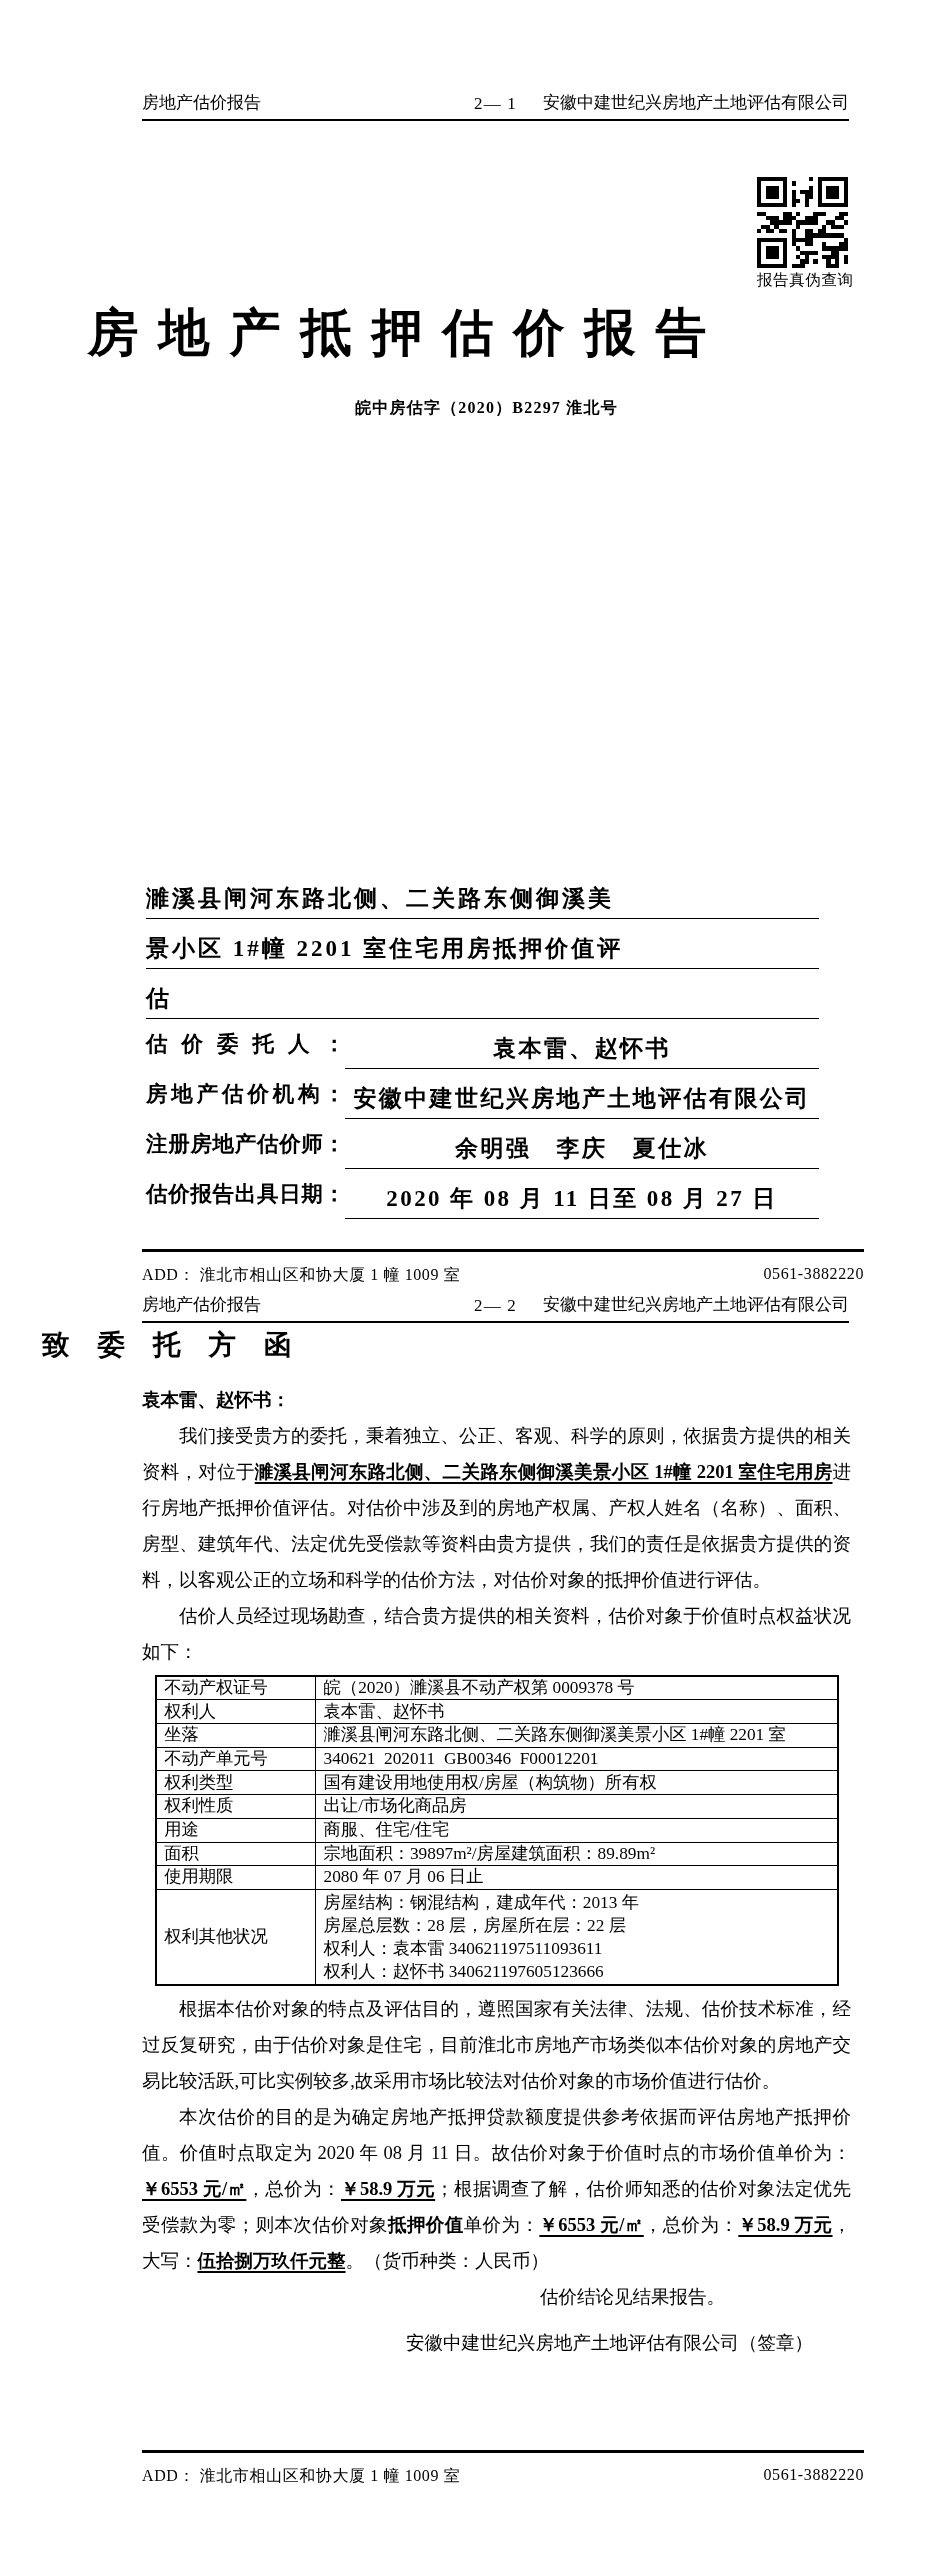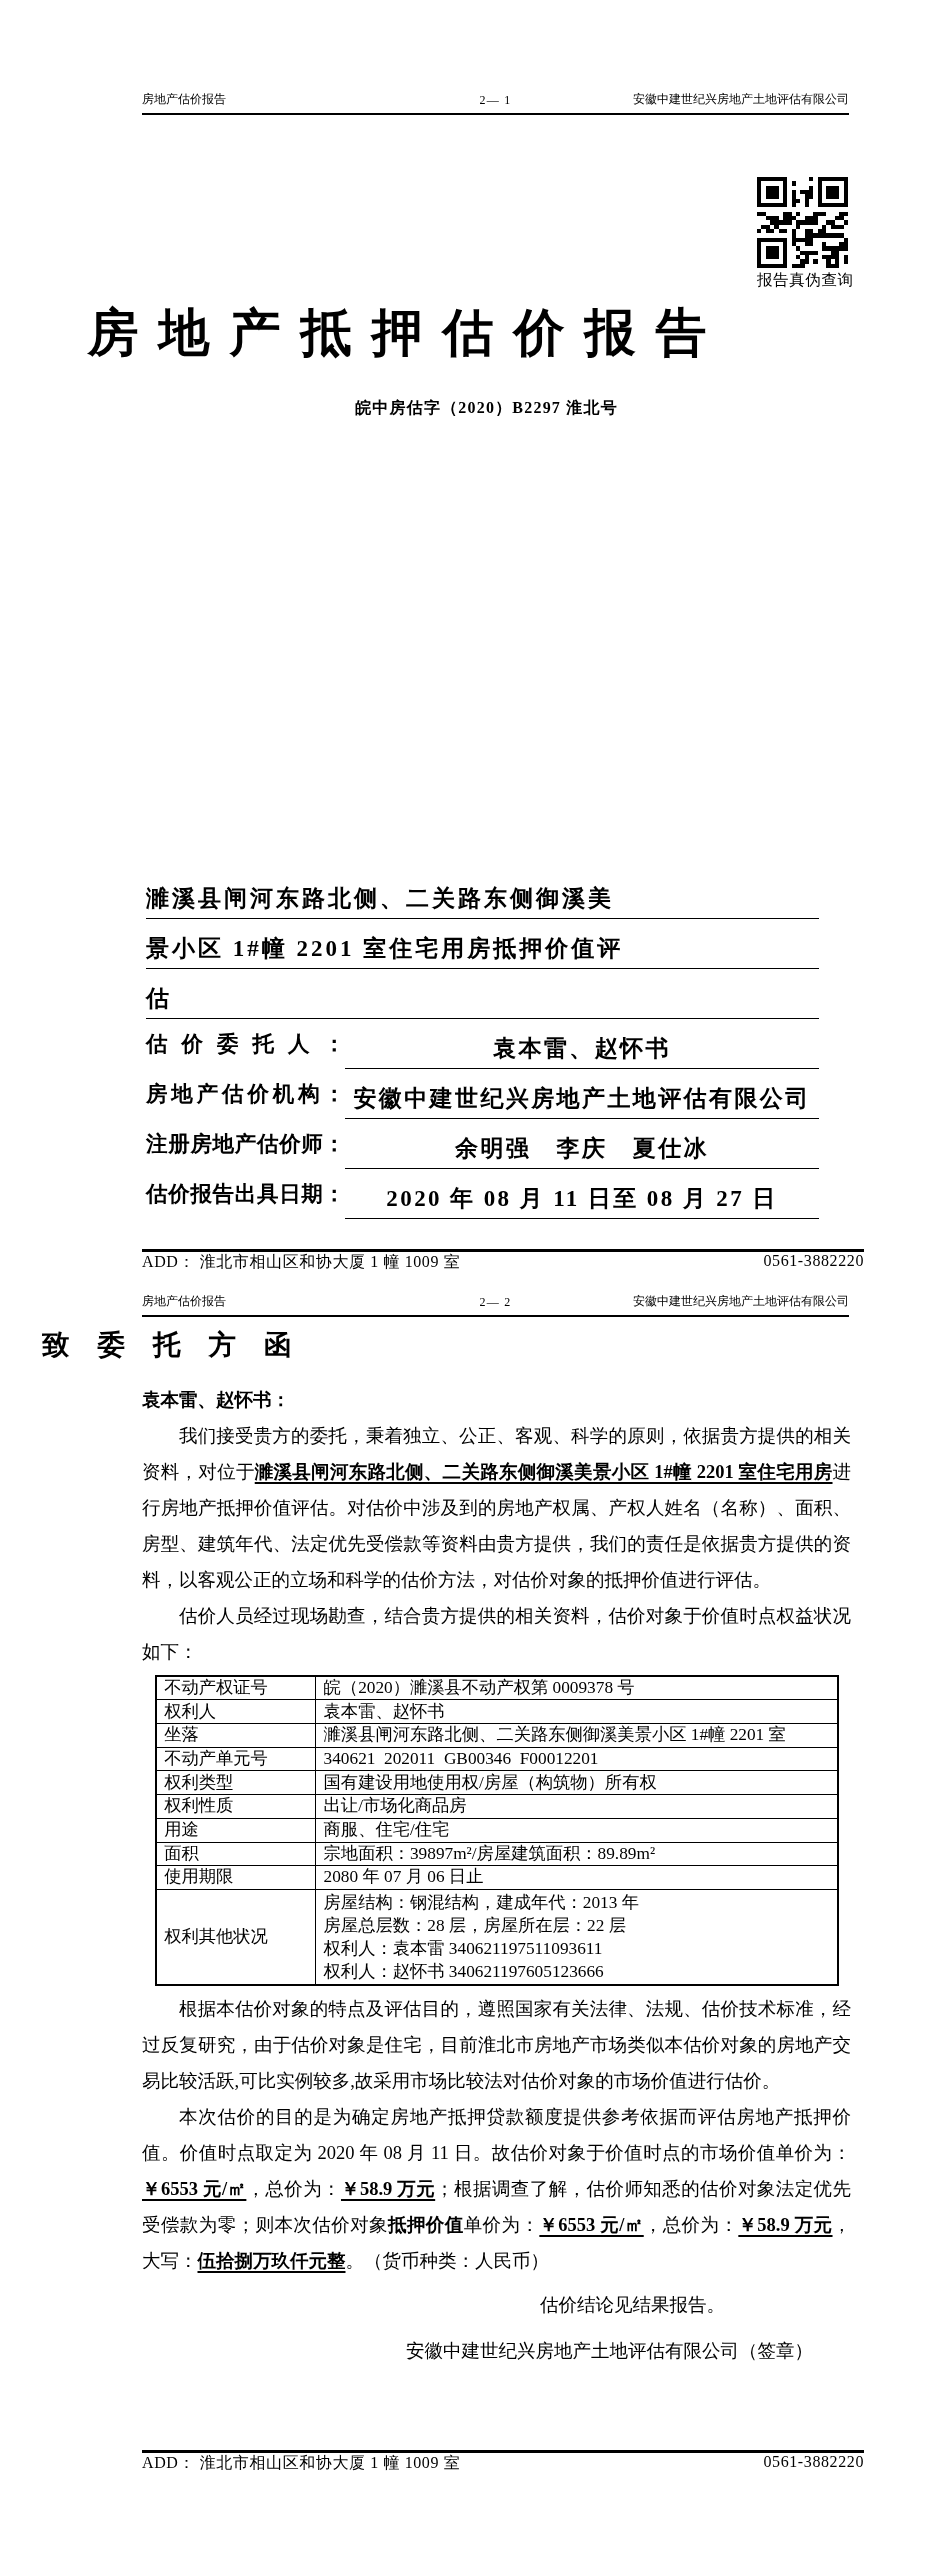--- a/index.html
+++ b/index.html
@@ -5,28 +5,28 @@
   html,body{margin:0;padding:0;}
   body{
     width:949px;height:2576px;position:relative;background:#ffffff;color:#000;
     font-family:"Liberation Serif","DejaVu Serif",serif;
     overflow:hidden;
   }
   
   .pg-header{
     position:absolute;left:142px;width:707px;
     display:flex;justify-content:space-between;align-items:flex-end;
-    font-size:12px;border-bottom:2.4px solid #000;padding-bottom:4.8px;
+    font-size:17px;border-bottom:2.4px solid #000;padding-bottom:4.8px;
   }
   .pg-header .h-left{flex:1;text-align:left;}
   .pg-header .h-center{flex:0 0 auto;text-align:center;letter-spacing:1.2px;}
   .pg-header .h-right{flex:1;text-align:right;}
   .pg-footer{
     position:absolute;left:142px;width:722px;
-    border-top:3px solid #000;
+    border-top:3px solid #000;padding-top:13px;
     display:flex;justify-content:space-between;font-size:16px;letter-spacing:0.6px;
   }
   #p1-header{top:91px;}
   #p1-footer{top:1249px;}
   #p2-header{top:1293px;}
   #p2-footer{top:2450px;}
 
   
   .qr-block{position:absolute;left:757px;top:177px;width:92px;text-align:center;}
   .qr-block svg{width:91px;height:91px;display:block;shape-rendering:crispEdges;}
@@ -80,21 +80,21 @@
     margin:4.8px 0 4.8px 13px;width:684px;border:2.4px solid #000;
   }
   table.rights td{
     border:1.2px solid #000;font-size:17.3px;line-height:20.3px;
     padding:1.2px 7.2px;vertical-align:middle;text-align:left;
   }
   table.rights td.lab{width:144px;}
   table.rights td.val{white-space:pre-wrap;}
   table.rights tr.tall td.val{line-height:23px;padding:1.2px 7.2px;}
 
-  .conclusion{padding-left:398px;margin-top:8px;}
+  .conclusion{padding-left:398px;}
   .company-sign{padding-left:264px;margin-top:9.6px;}
   .legal-rep{padding-left:458px;}
   .sign-date{padding-left:444px;}
 </style>
 </head>
 <body>
 
 <div class="pg-header" id="p1-header">
   <span class="h-left">房地产估价报告</span>
   <span class="h-center">2— 1</span>

